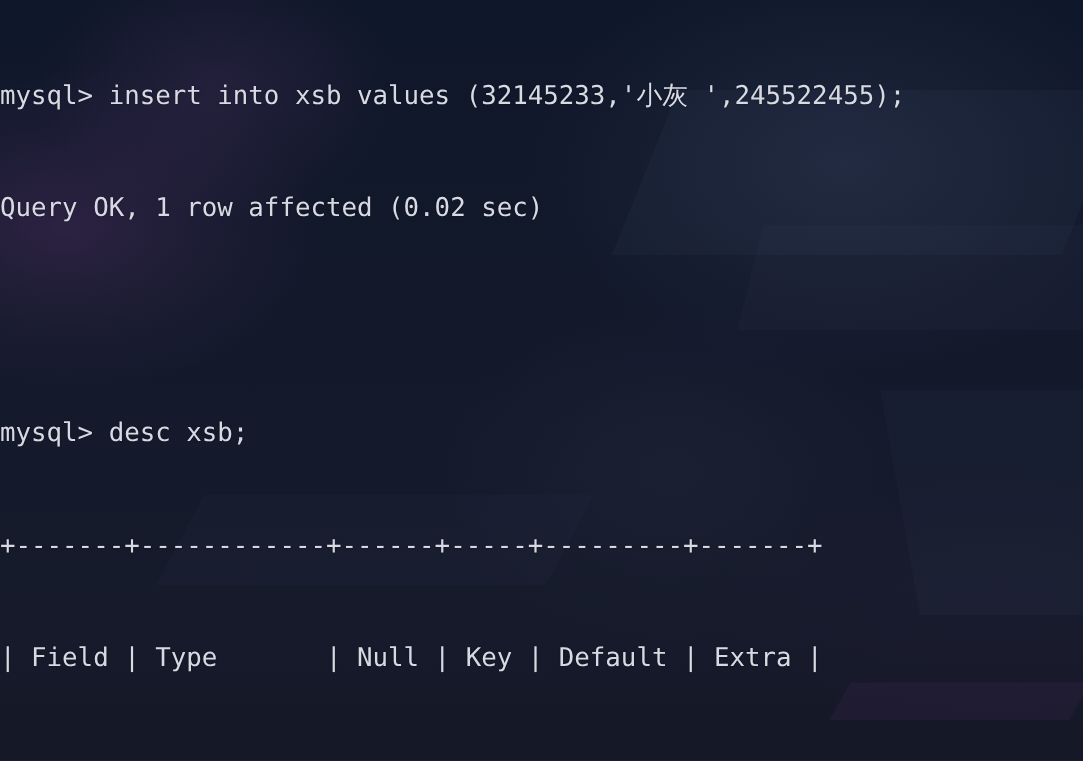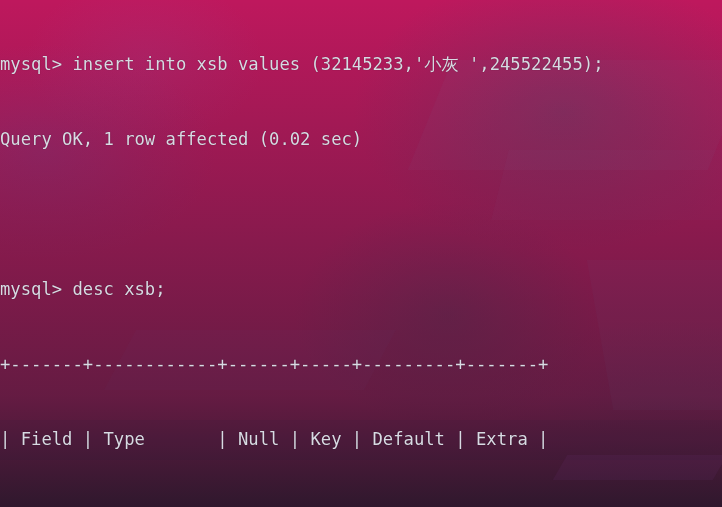--- a/index.html
+++ b/index.html
@@ -5,21 +5,21 @@
   html, body {
     margin: 0;
     padding: 0;
     background: #23283a;
   }
   #terminal {
     position: relative;
     width: 722px;
     height: 507px;
     overflow: hidden;
-    background: #be185d;
+    background: #0f172a;
     font-family: "DejaVu Sans Mono", "Liberation Mono", monospace;
   }
   
   .bg-layer {
     position: absolute;
     inset: 0;
     pointer-events: none;
   }
   .bg-base {
     background:

